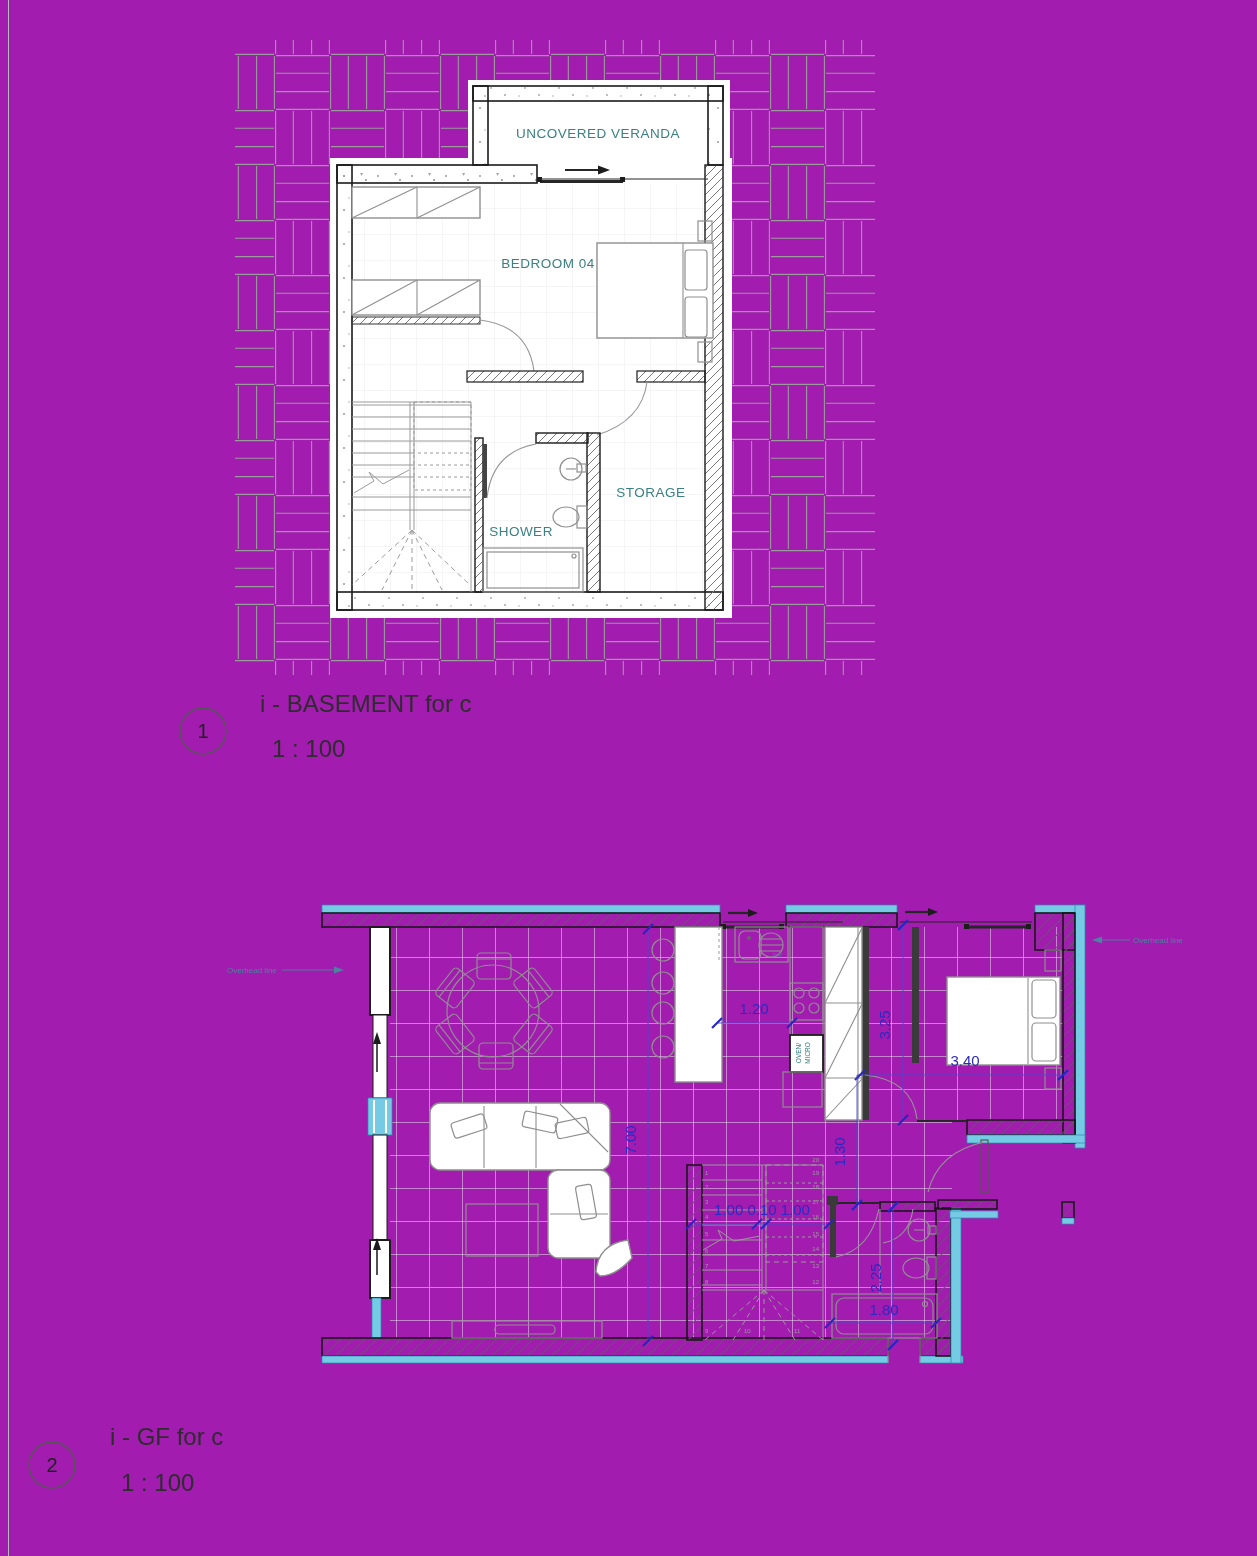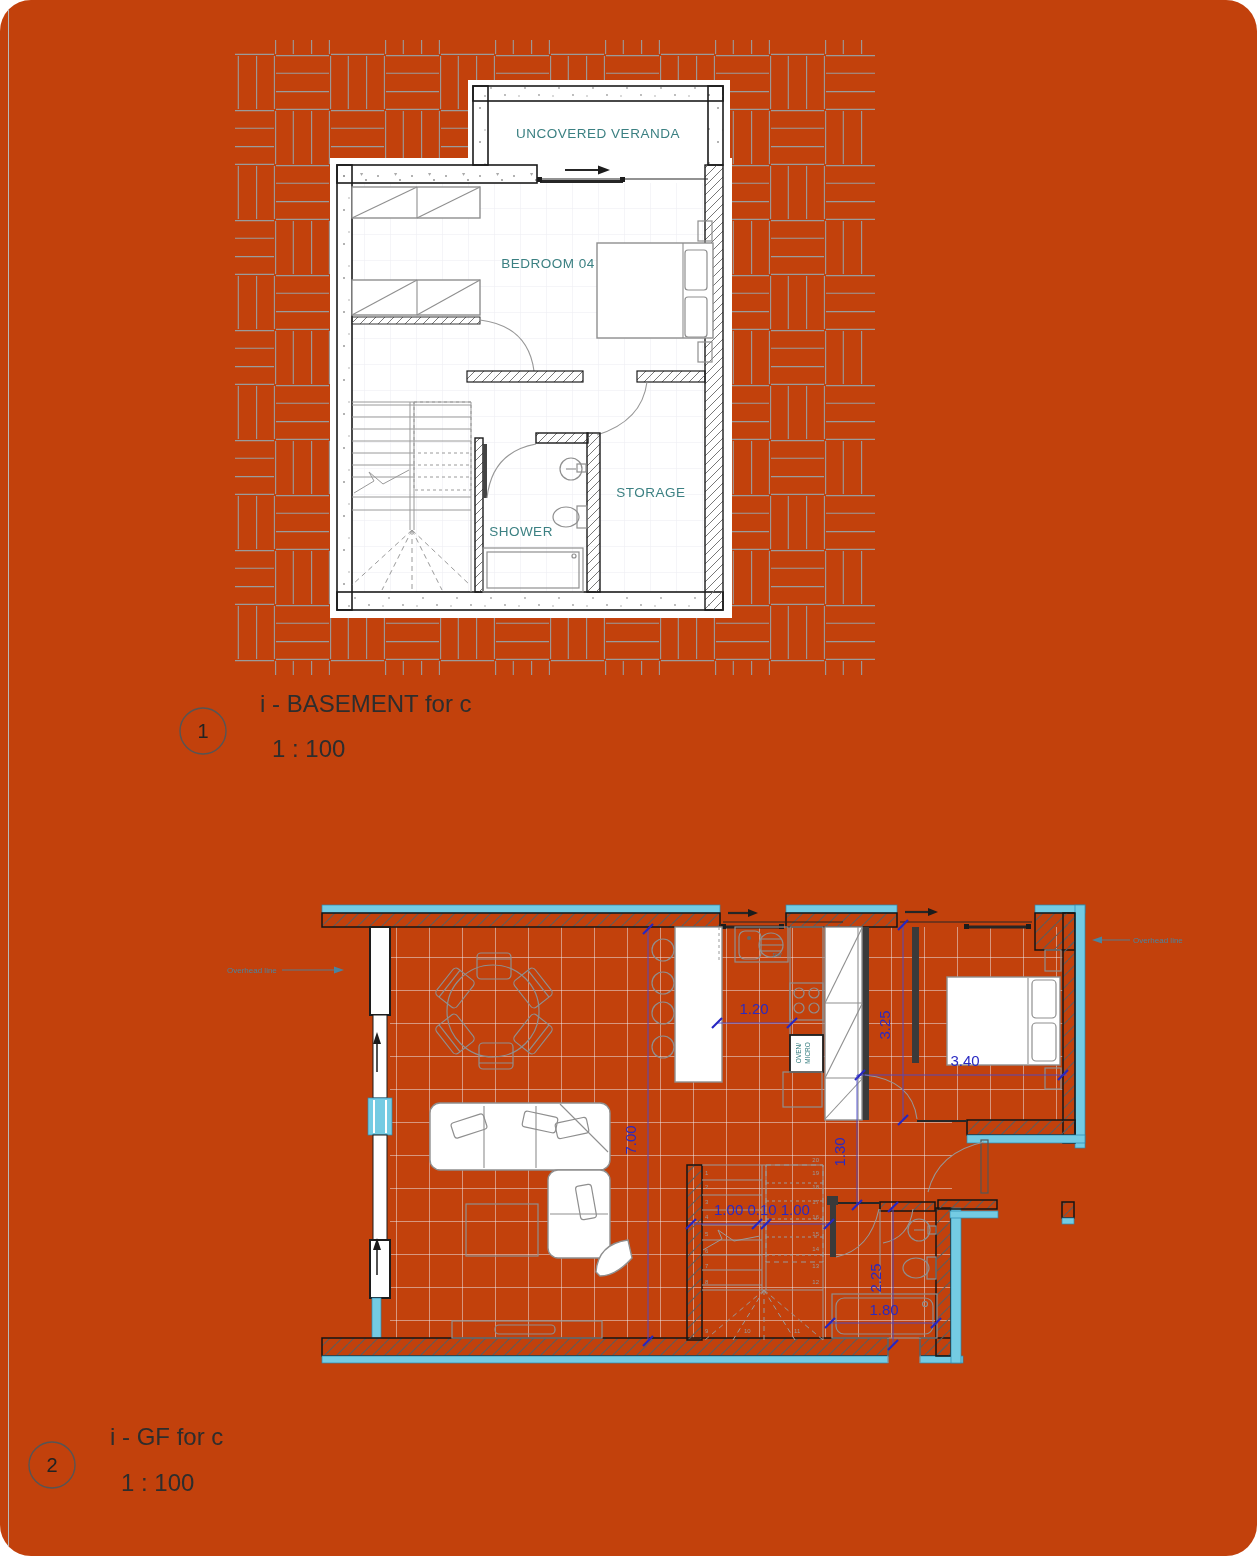--- a/index.html
+++ b/index.html
@@ -1,16 +1,16 @@
 <!DOCTYPE html>
 <html><head>
 <meta charset="utf-8">
 <style>
   html,body{margin:0;padding:0;background:#fff;}
-  .sheet{position:relative;width:1257px;height:1556px;background:#c2410c;overflow:hidden;border-radius:31px;}
+  .sheet{position:relative;width:1257px;height:1556px;background:#a21caf;overflow:hidden;}
   svg{font-family:"Liberation Sans", sans-serif;}
   
   .wS{fill:url(#speck);stroke:#1b1b1b;stroke-width:1.6;}
   .wH{fill:url(#dg9);stroke:#1b1b1b;stroke-width:1.4;}
   .wG{fill:url(#dg12);stroke:#141414;stroke-width:1.5;}
   .cy{fill:#74cbe3;stroke:#2b89b0;stroke-width:.7;}
   .fw{fill:#fff;stroke:#8f8f8f;stroke-width:1.4;}
   .fn{fill:none;stroke:#8f8f8f;stroke-width:1.2;}
   .ln{stroke:#8f8f8f;stroke-width:1.1;fill:none;}
   .gy{stroke:#9a9a9a;stroke-width:1;fill:none;}

